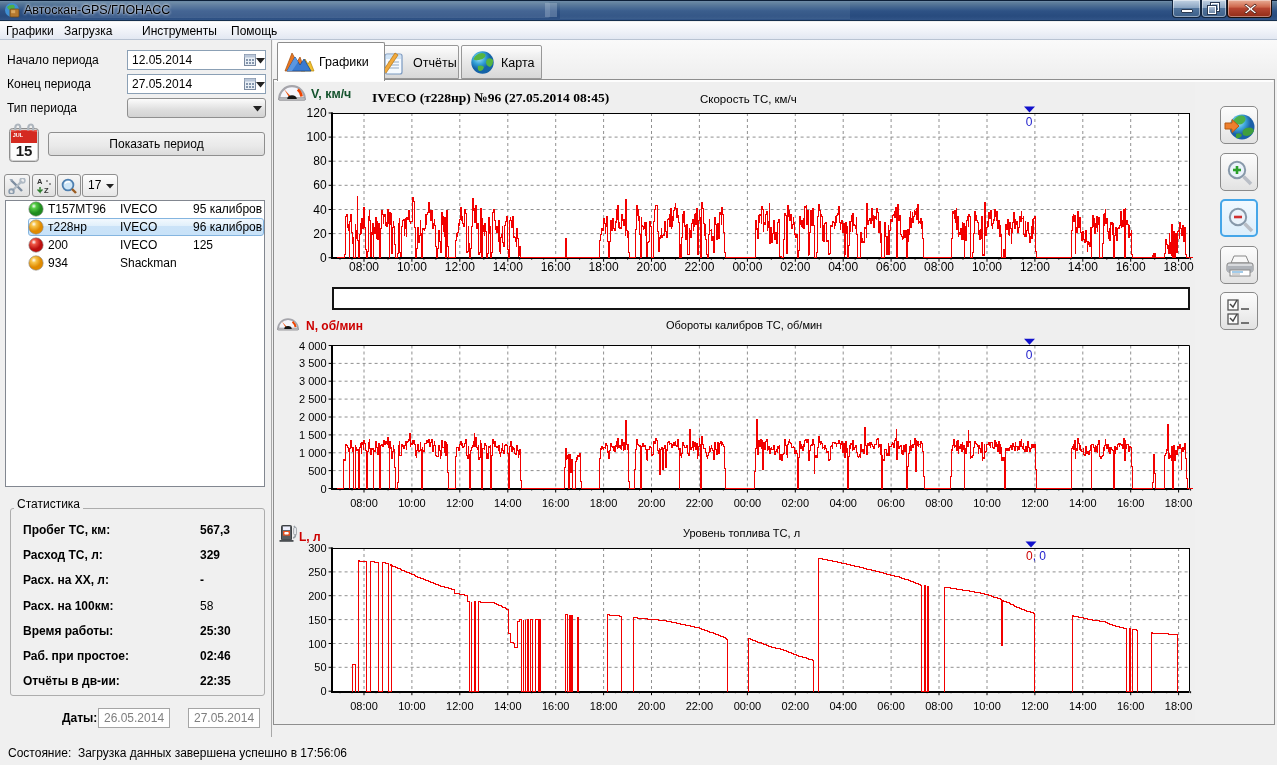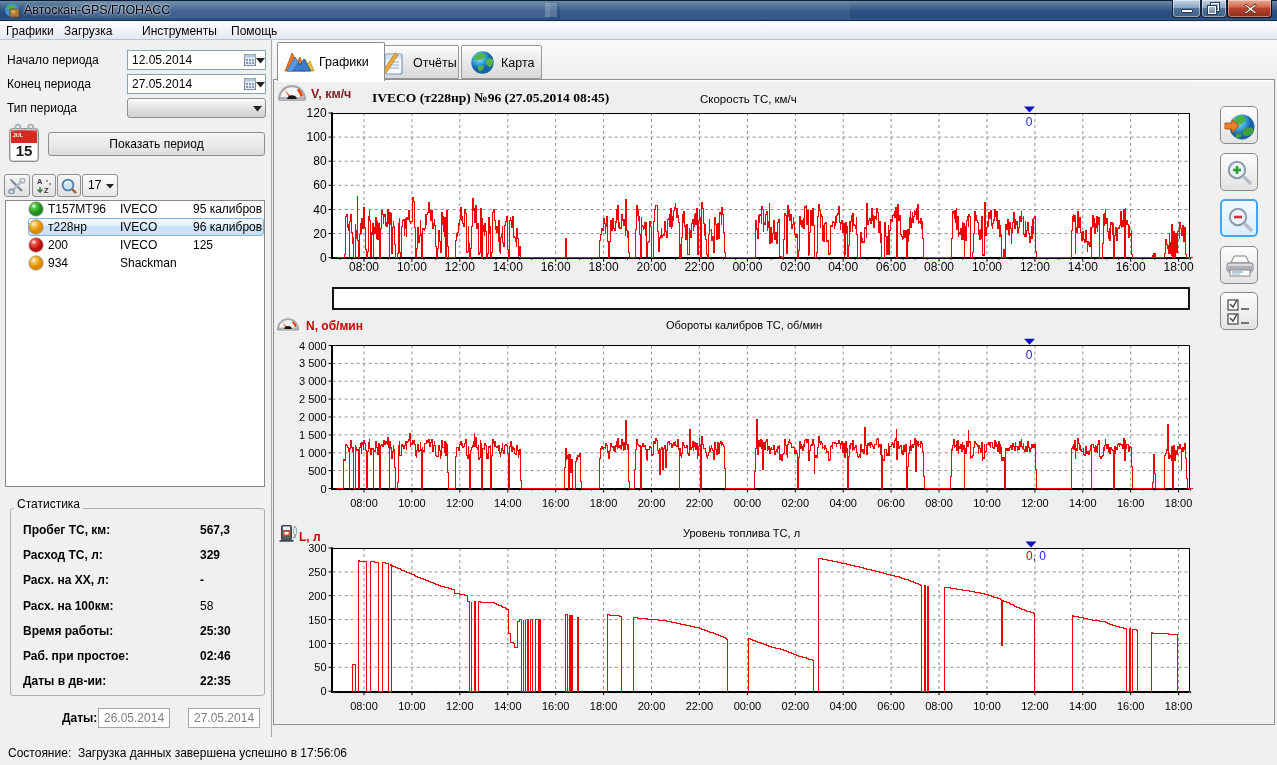--- a/index.html
+++ b/index.html
@@ -174,21 +174,21 @@
 <span class="abs" style="left:23px;top:548.2px;font-weight:bold">Расход ТС, л:</span>
 <span class="abs" style="left:200px;top:548.2px;font-weight:bold">329</span>
 <span class="abs" style="left:23px;top:573.4000000000001px;font-weight:bold">Расх. на ХХ, л:</span>
 <span class="abs" style="left:200px;top:573.4000000000001px;font-weight:bold">-</span>
 <span class="abs" style="left:23px;top:598.6000000000001px;font-weight:bold">Расх. на 100км:</span>
 <span class="abs" style="left:200px;top:598.6000000000001px;font-weight:normal">58</span>
 <span class="abs" style="left:23px;top:623.8000000000002px;font-weight:bold">Время работы:</span>
 <span class="abs" style="left:200px;top:623.8000000000002px;font-weight:bold">25:30</span>
 <span class="abs" style="left:23px;top:649.0000000000002px;font-weight:bold">Раб. при простое:</span>
 <span class="abs" style="left:200px;top:649.0000000000002px;font-weight:bold">02:46</span>
-<span class="abs" style="left:23px;top:674.2000000000003px;font-weight:bold">Даты в дв-ии:</span>
+<span class="abs" style="left:23px;top:674.2000000000003px;font-weight:bold">Отчёты в дв-ии:</span>
 <span class="abs" style="left:200px;top:674.2000000000003px;font-weight:bold">22:35</span>
 <span class="abs" style="left:62px;top:711px;font-weight:bold">Даты:</span>
 <div class="abs" style="left:98px;top:708px;width:72px;height:20px;background:#fff;border:1px solid #a5a5a5">
     <span class="abs" style="left:5px;top:2px;color:#7f7f7f">26.05.2014</span>
   </div>
 <div class="abs" style="left:188px;top:708px;width:72px;height:20px;background:#fff;border:1px solid #a5a5a5">
     <span class="abs" style="left:5px;top:2px;color:#7f7f7f">27.05.2014</span>
   </div>
 <span class="abs" style="left:8px;top:746px">Состояние:&nbsp; Загрузка данных завершена успешно в 17:56:06</span>
 
@@ -650,21 +650,21 @@
 <path d="M1025.5 541.5 L1036.5 541.5 L1031 547.5 Z" fill="#1111cc"></path>
 <text x="1036" y="560" text-anchor="middle" font-size="12" fill="#cc0000">0<tspan fill="#2222cc">, 0</tspan></text>
 </svg>
 <svg class="abs" style="left:278px;top:84px" width="28" height="17" viewBox="0 0 28 17">
   <path d="M1.2 15 A12.8 12.8 0 0 1 26.8 15 Z" fill="#f5f5fb" stroke="#a5a5ab" stroke-width="2.2"></path>
   <rect x="0.8" y="13.6" width="26.4" height="2.8" rx="1" fill="#b9b9bd" stroke="#8c8c90" stroke-width="0.6"></rect>
   <path d="M19.8 5.6 A11 11 0 0 1 23.6 12.5" fill="none" stroke="#ee4400" stroke-width="2.6"></path>
   <path d="M14.5 14.2 L6.2 5.2 L11.2 13.4 Z" fill="#ee5511"></path>
   <path d="M9.2 15 A4.8 3.8 0 0 1 18.8 15 Z" fill="#151515"></path>
 </svg>
-<span class="abs" style="left:311px;top:87px;font-weight:bold;color:#7f1d1d;font-size:12.5px">V, км/ч</span>
+<span class="abs" style="left:311px;top:87px;font-weight:bold;color:#14532d;font-size:12.5px">V, км/ч</span>
 <span class="abs" style="left:372px;top:90px;font-weight:bold;font-size:13.5px;font-family:'Liberation Serif',serif">IVECO (т228нр) №96 (27.05.2014 08:45)</span>
 <span class="abs" style="left:700px;top:93px;font-size:11.5px">Скорость ТС, км/ч</span>
 <div class="abs" style="left:332px;top:287px;width:858px;height:23px;background:#fff;border:2px solid #141414"></div>
 <svg class="abs" style="left:277px;top:317px" width="22" height="14" viewBox="0 0 28 17">
   <path d="M1.2 15 A12.8 12.8 0 0 1 26.8 15 Z" fill="#f5f5fb" stroke="#a5a5ab" stroke-width="2.2"></path>
   <rect x="0.8" y="13.6" width="26.4" height="2.8" rx="1" fill="#b9b9bd" stroke="#8c8c90" stroke-width="0.6"></rect>
   <path d="M19.8 5.6 A11 11 0 0 1 23.6 12.5" fill="none" stroke="#ee4400" stroke-width="2.6"></path>
   <path d="M14.5 14.2 L6.2 5.2 L11.2 13.4 Z" fill="#ee5511"></path>
   <path d="M9.2 15 A4.8 3.8 0 0 1 18.8 15 Z" fill="#151515"></path>
 </svg>

